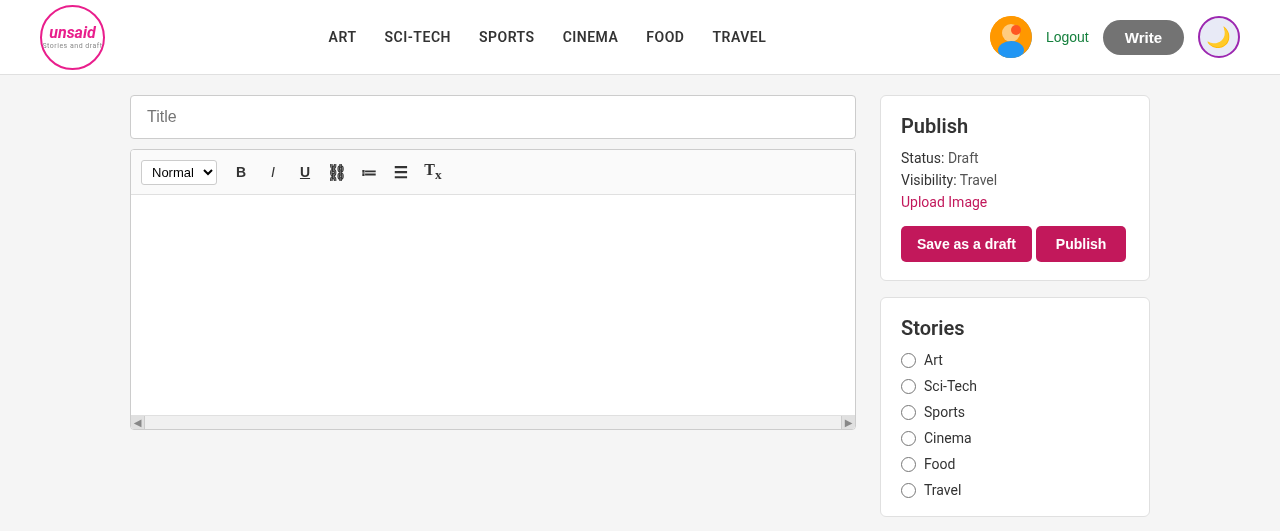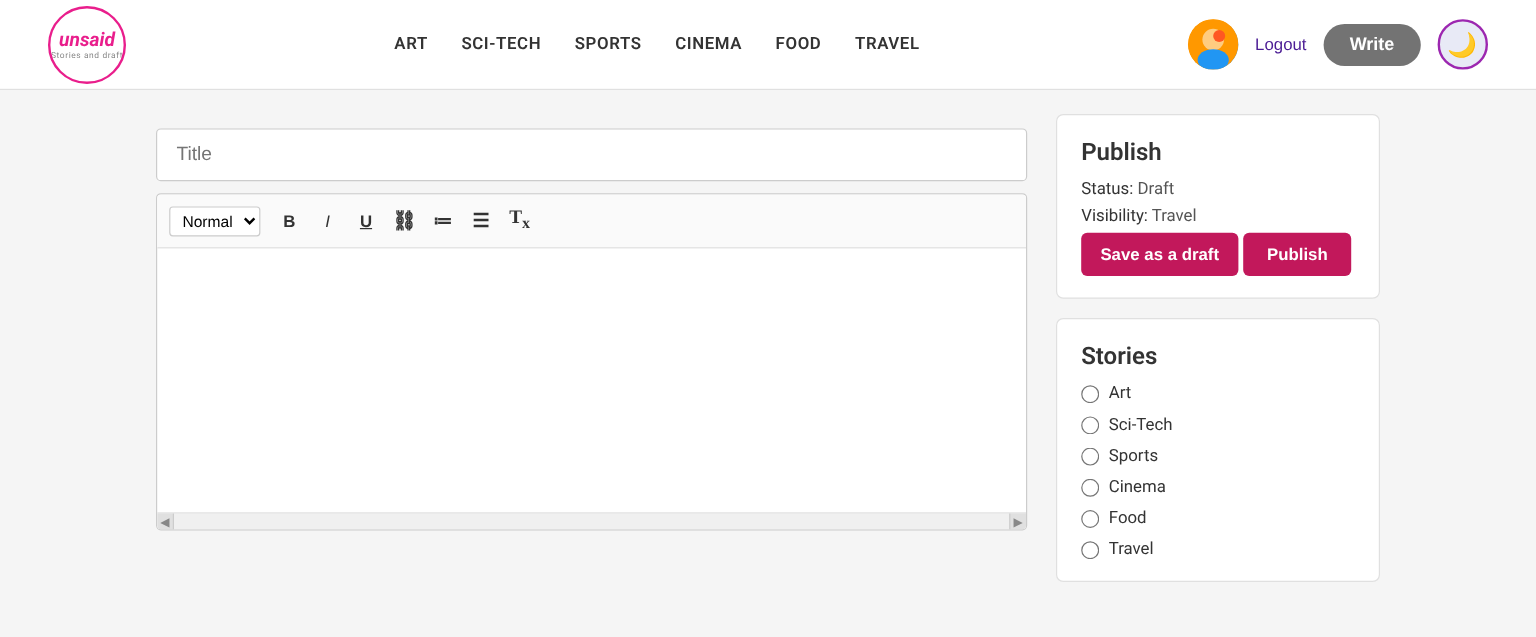--- a/index.html
+++ b/index.html
@@ -83,21 +83,21 @@
       justify-content: center;
       font-size: 18px;
       cursor: pointer;
       overflow: hidden;
     }
 
     .logout-btn {
       background: none;
       border: none;
       font-size: 14px;
-      color: #4c1d95;
+      color: #15803d;
       cursor: pointer;
       font-weight: 500;
     }
 
     .write-btn {
       background: #737373;
       color: #fff;
       border: none;
       border-radius: 22px;
       padding: 9px 22px;
@@ -136,21 +136,20 @@
 
     .title-input {
       width: 100%;
       padding: 12px 16px;
       font-size: 16px;
       border: 1px solid #ccc;
       border-radius: 4px;
       outline: none;
       color: #6d28d9;
       background: #fff;
-      margin-top: 12px;
     }
 
     .editor-container {
       border: 1px solid #ccc;
       border-radius: 4px;
       background: #fff;
       overflow: hidden;
     }
 
     .editor-toolbar {
@@ -404,20 +403,21 @@
     <div class="panel">
       <div class="panel-title">Publish</div>
       <div class="panel-row">
         <span class="label">Status:</span>
         <span>Draft</span>
       </div>
       <div class="panel-row">
         <span class="label">Visibility:</span>
         <span>Travel</span>
       </div>
+      <a class="upload-link">Upload Image</a>
       <div class="panel-actions">
         <button class="save-draft-btn">Save as a draft</button>
         <button class="publish-btn">Publish</button>
       </div>
     </div>
 
     <div class="panel">
       <div class="panel-title">Stories</div>
       <div class="category-list">
         <label class="category-item">

